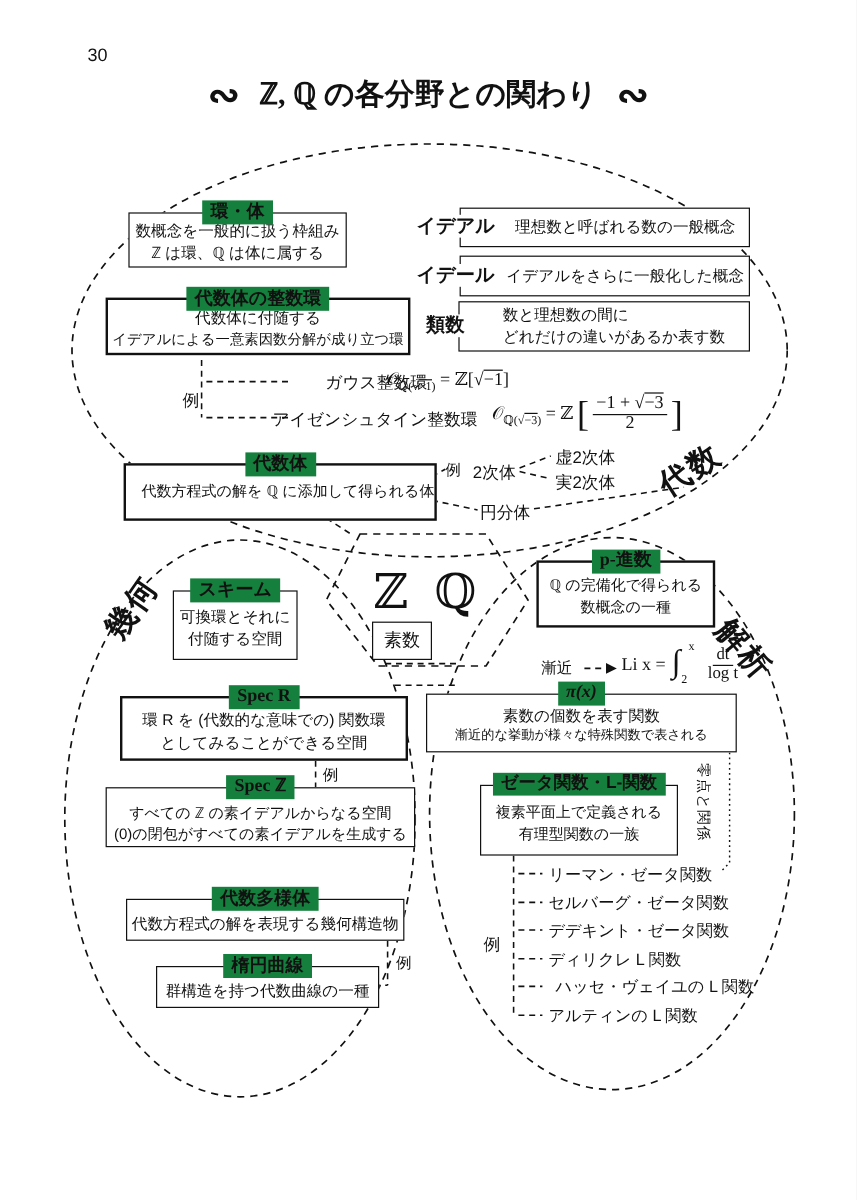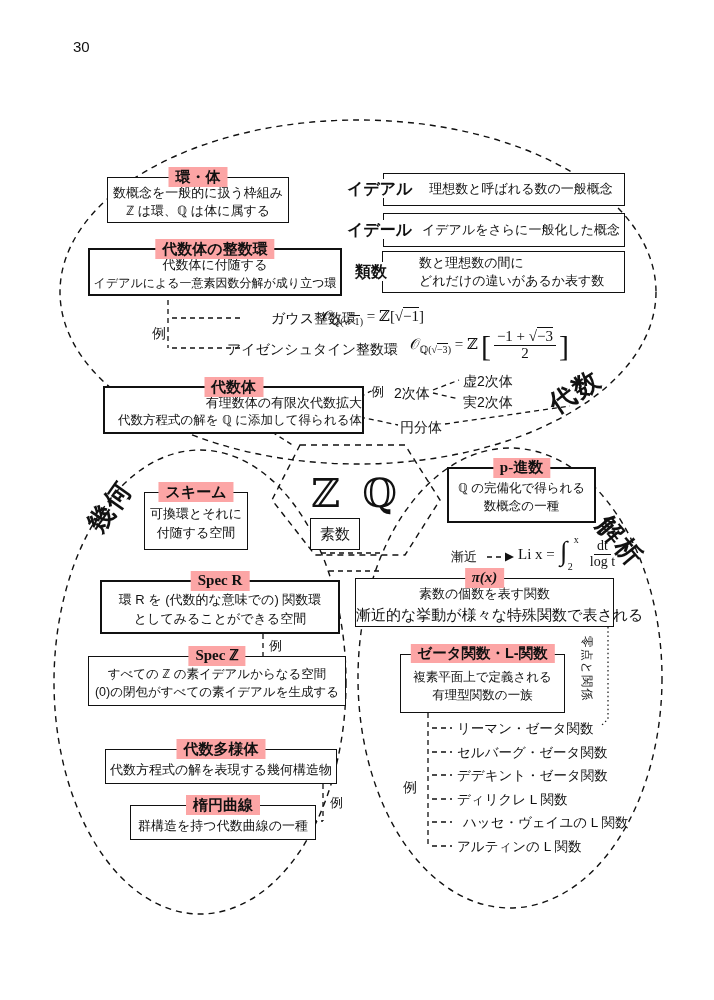--- a/index.html
+++ b/index.html
@@ -3,21 +3,21 @@
 <meta charset="utf-8">
 <style>
   html,body{margin:0;padding:0;background:#e8e8e8;}
   #page{position:relative;width:714px;height:1000px;background:#ffffff;margin:0 auto;
         font-family:"Liberation Sans",sans-serif;color:#111;overflow:hidden;}
   .abs{position:absolute;}
   #diagram-svg{position:absolute;left:0;top:0;z-index:0;}
   .tbox{position:absolute;border:1.6px solid #111;background:#fff;text-align:center;
         z-index:2;display:flex;flex-direction:column;justify-content:center;}
   .thick{border-width:2.2px;}
-  .btitle{position:absolute;top:-11px;left:50%;transform:translateX(-50%);background:#fca5a5;
+  .btitle{position:absolute;top:-11px;left:50%;transform:translateX(-50%);background:#15803d;
         padding:0 7px;font-weight:bold;font-size:15px;white-space:nowrap;line-height:1.3;z-index:3;}
   .bline{font-size:13px;line-height:1.42;white-space:nowrap;}
   .serif{font-family:"Liberation Serif","DejaVu Serif",serif;}
   .sidelabel{position:absolute;background:#fff;font-weight:bold;font-size:16px;
         padding:0 3px;white-space:nowrap;z-index:3;line-height:1.2;}
   .note{position:absolute;z-index:2;white-space:nowrap;}
   .regionlabel{position:absolute;z-index:2;font-weight:bold;font-size:26px;letter-spacing:2px;white-space:nowrap;}
   .ol{border-top:1.3px solid #111;}
   .frac{display:inline-flex;flex-direction:column;align-items:center;vertical-align:middle;line-height:1.05;}
   .frac .num{padding:0 3px;border-bottom:1.3px solid #111;}
@@ -47,20 +47,23 @@
       <path d="M263,634 V656"></path>
       <path d="M323,784 V821 M312,821 H323"></path>
       <path d="M428,713 V846 M432,728 H452 M432,752 H452 M432,775 H452 M432,799 H452 M432,822 H452 M432,846 H452"></path>
       <path d="M487,557 H504"></path>
     </g>
     <path d="M608,627 V719 L601,726" fill="none" stroke="#111" stroke-width="1.2" stroke-dasharray="1.5 2.8"></path>
     <polygon points="505,552.5 514,557 505,561.5" fill="#111"></polygon>
   </svg>
 
   <div class="abs" style="left:73px;top:38px;font-size:15px;z-index:2;">30</div>
+  <div class="abs serif" style="left:0;top:60px;width:714px;text-align:center;font-size:25px;font-weight:bold;z-index:2;">
+    <span style="font-size:32px;vertical-align:-3px;margin-right:16px;">∾</span><span>ℤ, ℚ の各分野との関わり</span><span style="font-size:32px;vertical-align:-3px;margin-left:16px;">∾</span>
+  </div>
 
   <div class="regionlabel" style="left:547px;top:374px;transform:rotate(-33deg);">代数</div>
   <div class="regionlabel" style="left:82px;top:489px;transform:rotate(-55deg);">幾何</div>
   <div class="regionlabel" style="left:592px;top:524px;transform:rotate(50deg);">解析</div>
 
   <div class="abs serif" style="left:297px;top:470px;width:120px;text-align:center;font-size:40px;letter-spacing:6px;z-index:1;">ℤ ℚ</div>
   <div class="tbox" style="left:310px;top:518px;width:48px;height:30px;border-width:1.6px;">
     <div class="bline" style="font-size:15px;">素数</div>
   </div>
 
@@ -101,21 +104,20 @@
     <span class="bigbr">[</span>
     <span class="frac">
         <span class="num"><span>−1 + √</span><span class="ol">−3</span></span>
         <span class="den">2</span>
       </span>
     <span class="bigbr">]</span>
   </div>
 
   <div class="tbox thick" style="left:103px;top:386px;width:257px;height:44px;text-align:right;">
     <div class="btitle">代数体</div>
-    <div class="bline" style="margin-top:4px;">有理数体の有限次代数拡大</div>
     <div class="bline" style="font-size:12.5px;">代数方程式の解を ℚ に添加して得られる体</div>
   </div>
 
   <div class="note" style="left:371px;top:383px;font-size:13px;">例</div>
   <div class="note" style="left:394px;top:385px;font-size:14px;">2次体</div>
   <div class="note" style="left:463px;top:373px;font-size:14px;">虚2次体</div>
   <div class="note" style="left:463px;top:394px;font-size:14px;">実2次体</div>
   <div class="note" style="left:400px;top:419px;font-size:14px;">円分体</div>
 
   <div class="tbox" style="left:144px;top:492px;width:102px;height:56px;">
@@ -125,21 +127,21 @@
   </div>
 
   <div class="tbox thick" style="left:100px;top:580px;width:236px;height:50px;">
     <div class="btitle serif">Spec R</div>
     <div class="bline" style="margin-top:5px;">環 R を (代数的な意味での) 関数環</div>
     <div class="bline">としてみることができる空間</div>
   </div>
 
   <div class="note" style="left:269px;top:637px;font-size:13px;">例</div>
 
-  <div class="tbox" style="left:88px;top:656px;width:256px;height:48px;">
+  <div class="tbox" style="left:88px;top:656px;width:256px;height:48px;justify-content:flex-end;">
     <div class="btitle serif">Spec ℤ</div>
     <div class="bline" style="font-size:12.5px;margin-top:5px;">すべての ℤ の素イデアルからなる空間</div>
     <div class="bline" style="font-size:12.5px;">(0)の閉包がすべての素イデアルを生成する</div>
   </div>
 
   <div class="tbox" style="left:105px;top:749px;width:230px;height:33px;">
     <div class="btitle">代数多様体</div>
     <div class="bline" style="margin-top:7px;">代数方程式の解を表現する幾何構造物</div>
   </div>
 
@@ -166,21 +168,21 @@
     </span>
     <span class="frac" style="font-size:14px;">
         <span class="num">dt</span>
         <span class="den">log t</span>
       </span>
   </div>
 
   <div class="tbox" style="left:355px;top:578px;width:257px;height:47px;">
     <div class="btitle serif" style="font-style:italic;">π(x)</div>
     <div class="bline" style="margin-top:5px;">素数の個数を表す関数</div>
-    <div class="bline" style="font-size:15px;">漸近的な挙動が様々な特殊関数で表される</div>
+    <div class="bline" style="font-size:11px;">漸近的な挙動が様々な特殊関数で表される</div>
   </div>
 
   <div class="note" style="left:545px;top:660px;width:82px;text-align:center;font-size:12px;letter-spacing:1px;transform:rotate(90deg);">零点と関係</div>
 
   <div class="tbox" style="left:400px;top:654px;width:163px;height:57px;">
     <div class="btitle" style="font-size:14.5px;">ゼータ関数・L-関数</div>
     <div class="bline" style="font-size:12.5px;margin-top:6px;">複素平面上で定義される</div>
     <div class="bline" style="font-size:12.5px;">有理型関数の一族</div>
   </div>
 

